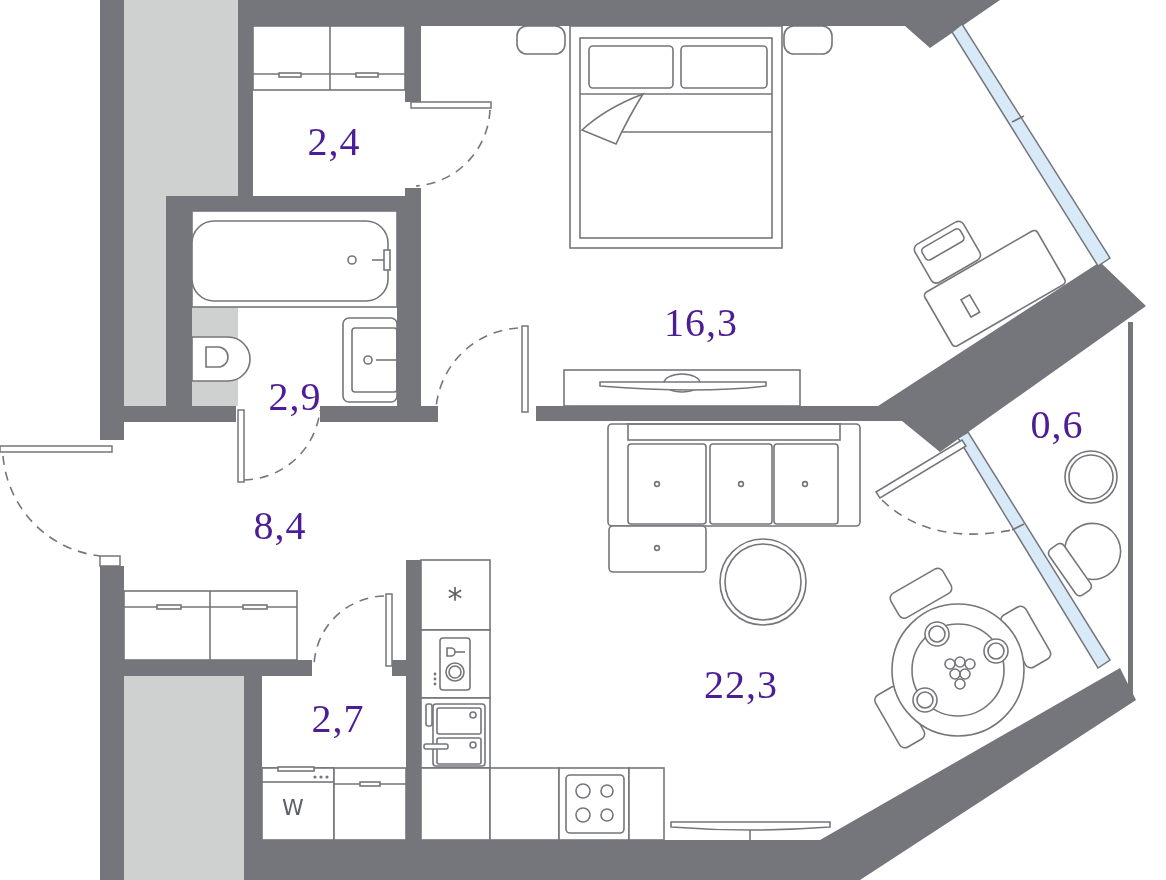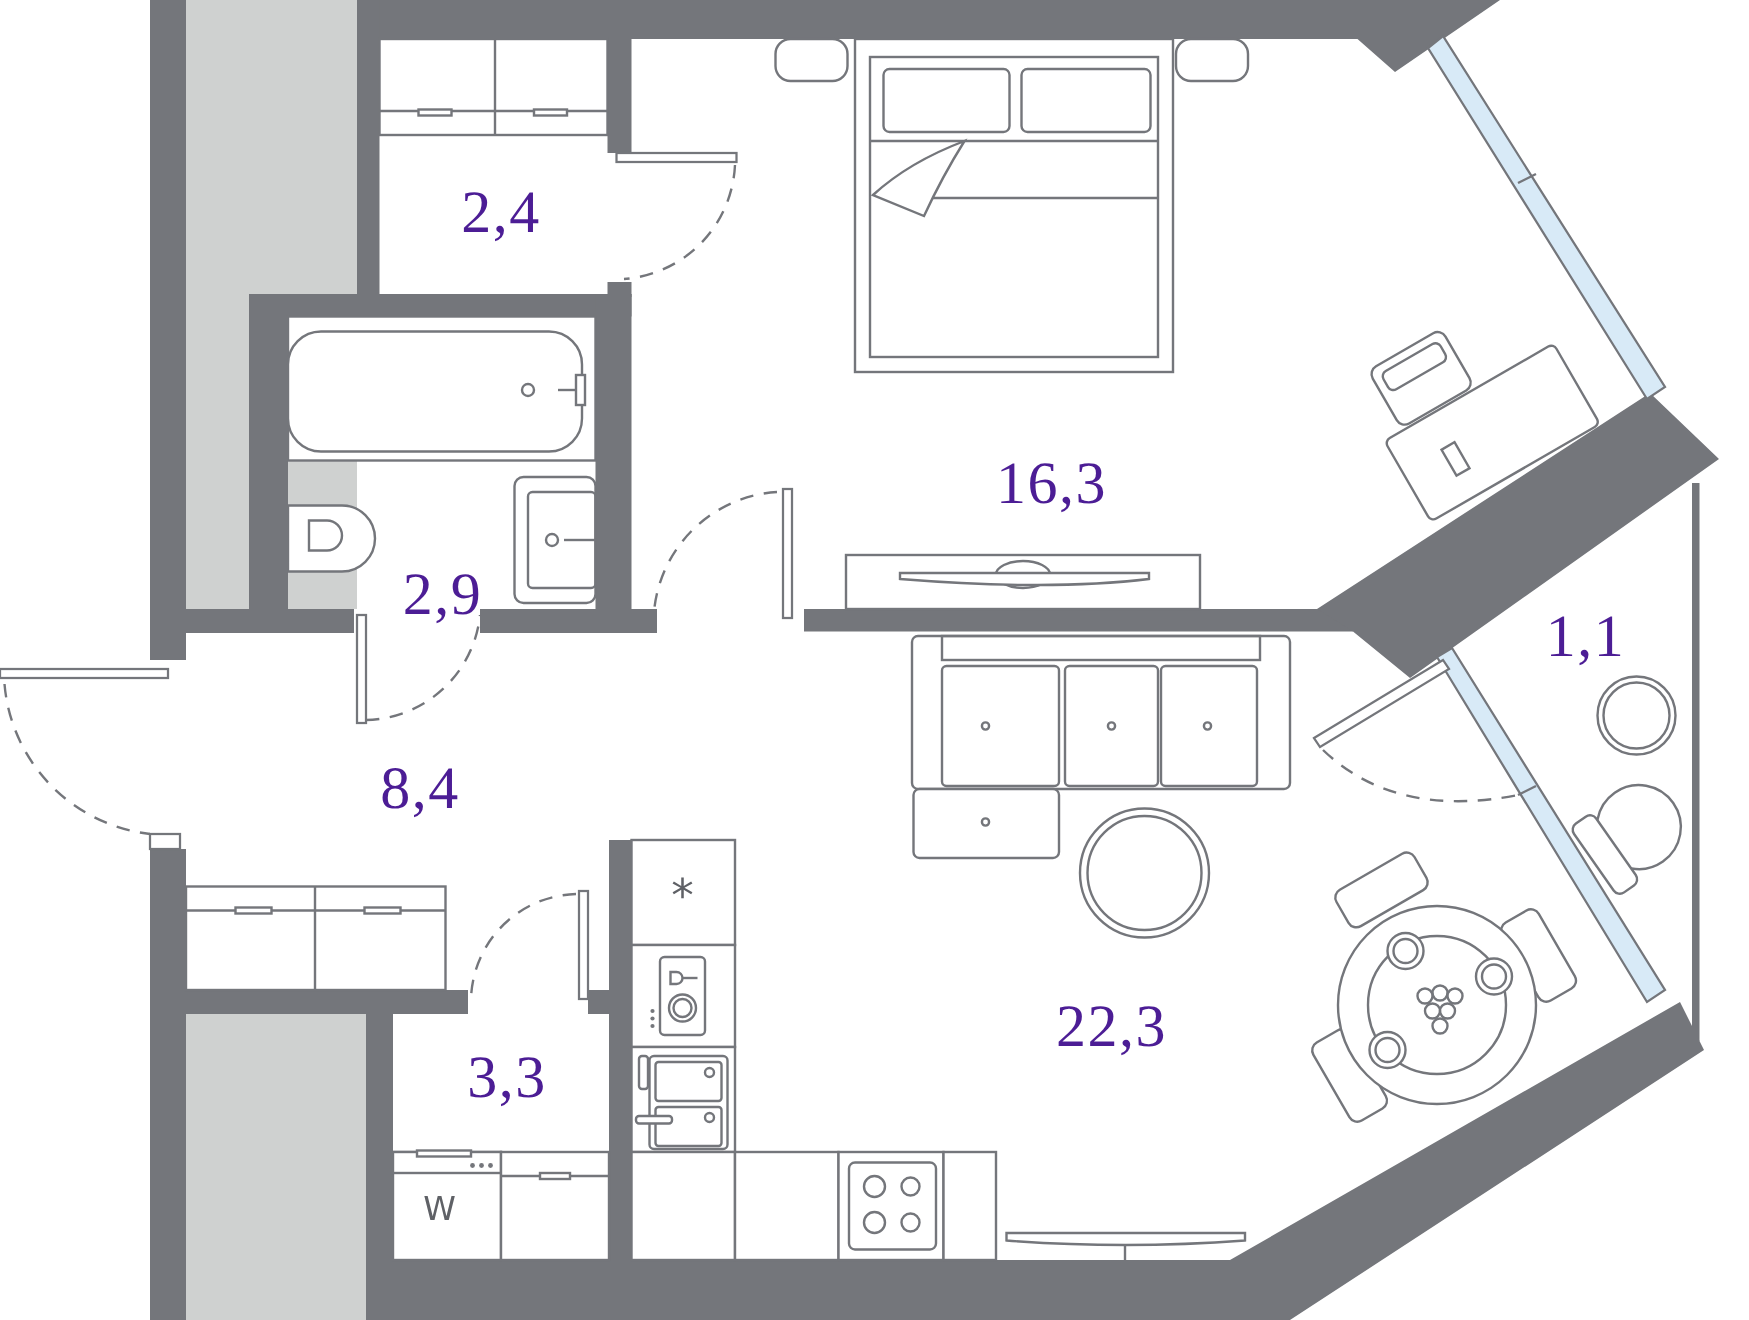--- a/index.html
+++ b/index.html
@@ -267,18 +267,18 @@
       <circle class="furn" cx="8" cy="0" r="28"></circle>
       <rect class="furn" x="-30" y="-26" width="18" height="56" rx="5"></rect>
     </g>
   </g>
 </svg>
 
 <div class="area-label" style="left:334px; top:141px;">2,4</div>
 <div class="area-label" style="left:295px; top:360px;margin-top:36px;">2,9</div>
 <div class="area-label" style="left:701px; top:298px;margin-top:24px;">16,3</div>
 <div class="area-label" style="left:280px; top:525px;">8,4</div>
-<div class="area-label" style="left:338px; top:718px;">3,3</div>
+<div class="area-label" style="left:338px; top:718px;">2,7</div>
 <div class="area-label" style="left:741px; top:684px;">22,3</div>
-<div class="area-label" style="left:1057px; top:424px;">1,1</div>
+<div class="area-label" style="left:1057px; top:424px;">0,6</div>
 
 <div class="glyph" style="left:455px; top:598px; font-size:30px;">*</div>
 <div class="glyph" style="left:293px; top:807px; font-size:22px;">W</div>
 
 </body></html>

